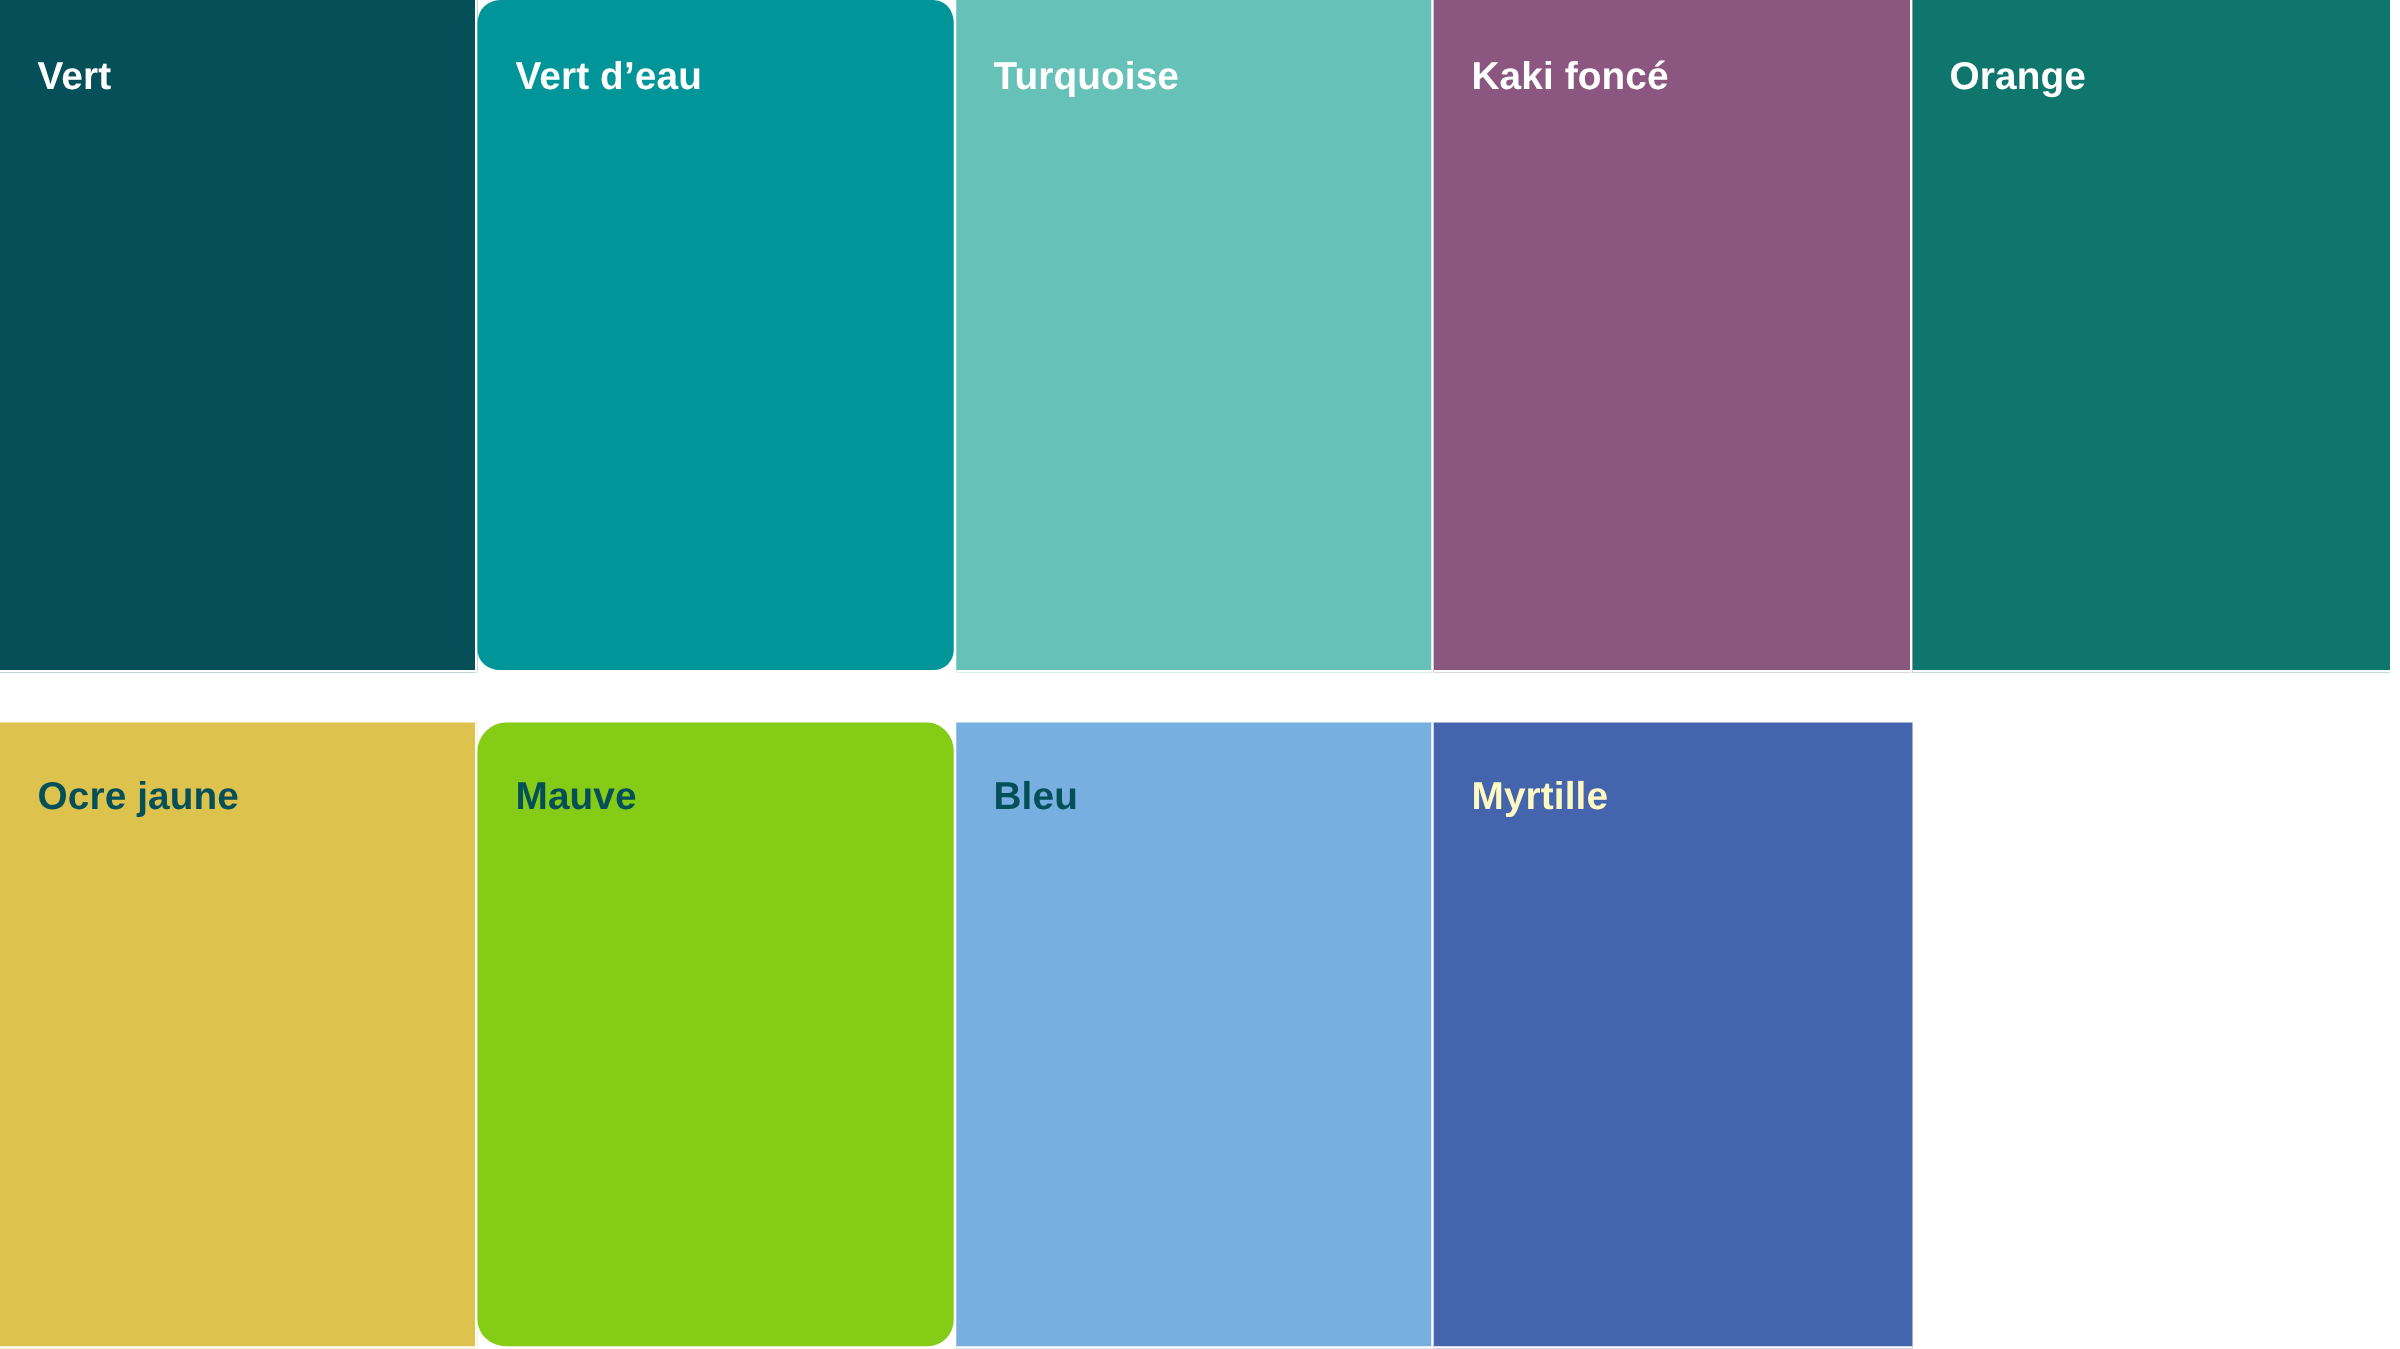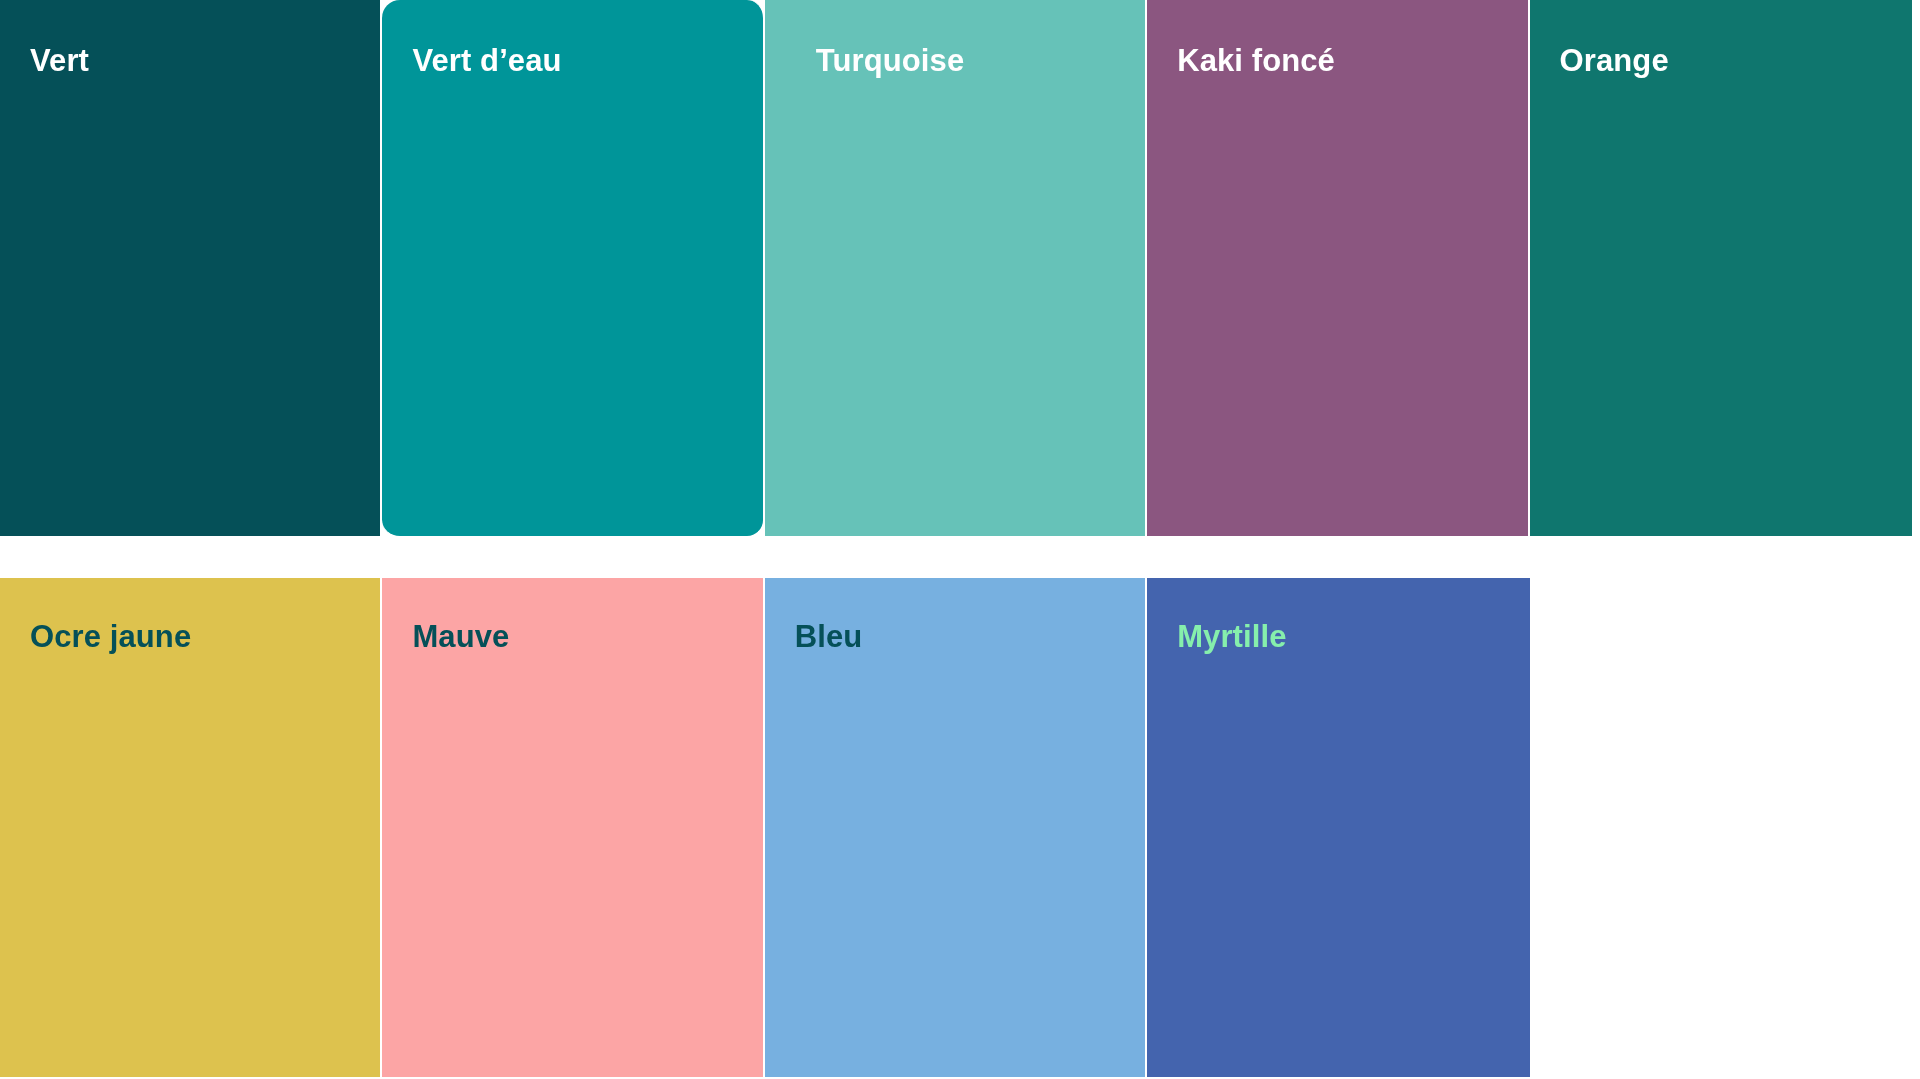--- a/index.html
+++ b/index.html
@@ -67,41 +67,41 @@
 
   <div class="swatch" style="background-color: rgb(5, 80, 88);">
     <span class="swatch-label" style="color: rgb(255, 255, 255);">Vert</span>
   </div>
 
   <div class="swatch" style="background-color: rgb(0, 149, 153); border-radius: 18px;">
     <span class="swatch-label" style="color: rgb(255, 255, 255);">Vert d’eau</span>
   </div>
 
   <div class="swatch" style="background-color: rgb(102, 194, 184);">
-    <span class="swatch-label" style="color: rgb(255, 255, 255); margin-left: 21px;">Turquoise</span>
+    <span class="swatch-label" style="color: rgb(255, 255, 255);">Turquoise</span>
   </div>
 
   <div class="swatch" style="background-color: rgb(139, 86, 128);">
     <span class="swatch-label" style="color: rgb(255, 255, 255);">Kaki foncé</span>
   </div>
 
   <div class="swatch col-last" style="background-color: #0f766e;">
     <span class="swatch-label" style="color: rgb(255, 255, 255);">Orange</span>
   </div>
 
   <div class="swatch row-last" style="background-color: rgb(221, 194, 78);">
     <span class="swatch-label" style="color: rgb(5, 80, 88);">Ocre jaune</span>
   </div>
 
-  <div class="swatch row-last" style="background-color: #fca5a5;">
+  <div class="swatch row-last" style="background-color: #84cc16; border-radius: 23px;">
     <span class="swatch-label" style="color: rgb(5, 80, 88);">Mauve</span>
   </div>
 
   <div class="swatch row-last" style="background-color: rgb(119, 176, 224);">
     <span class="swatch-label" style="color: rgb(5, 80, 88);">Bleu</span>
   </div>
 
 
   <div class="swatch row-last col-last" style="background-color: rgb(68, 100, 174);">
-    <span class="swatch-label" style="color: #86efac;">Myrtille</span>
+    <span class="swatch-label" style="color: #fef9c3;">Myrtille</span>
   </div>
 
 </div>
 
 </body></html>

